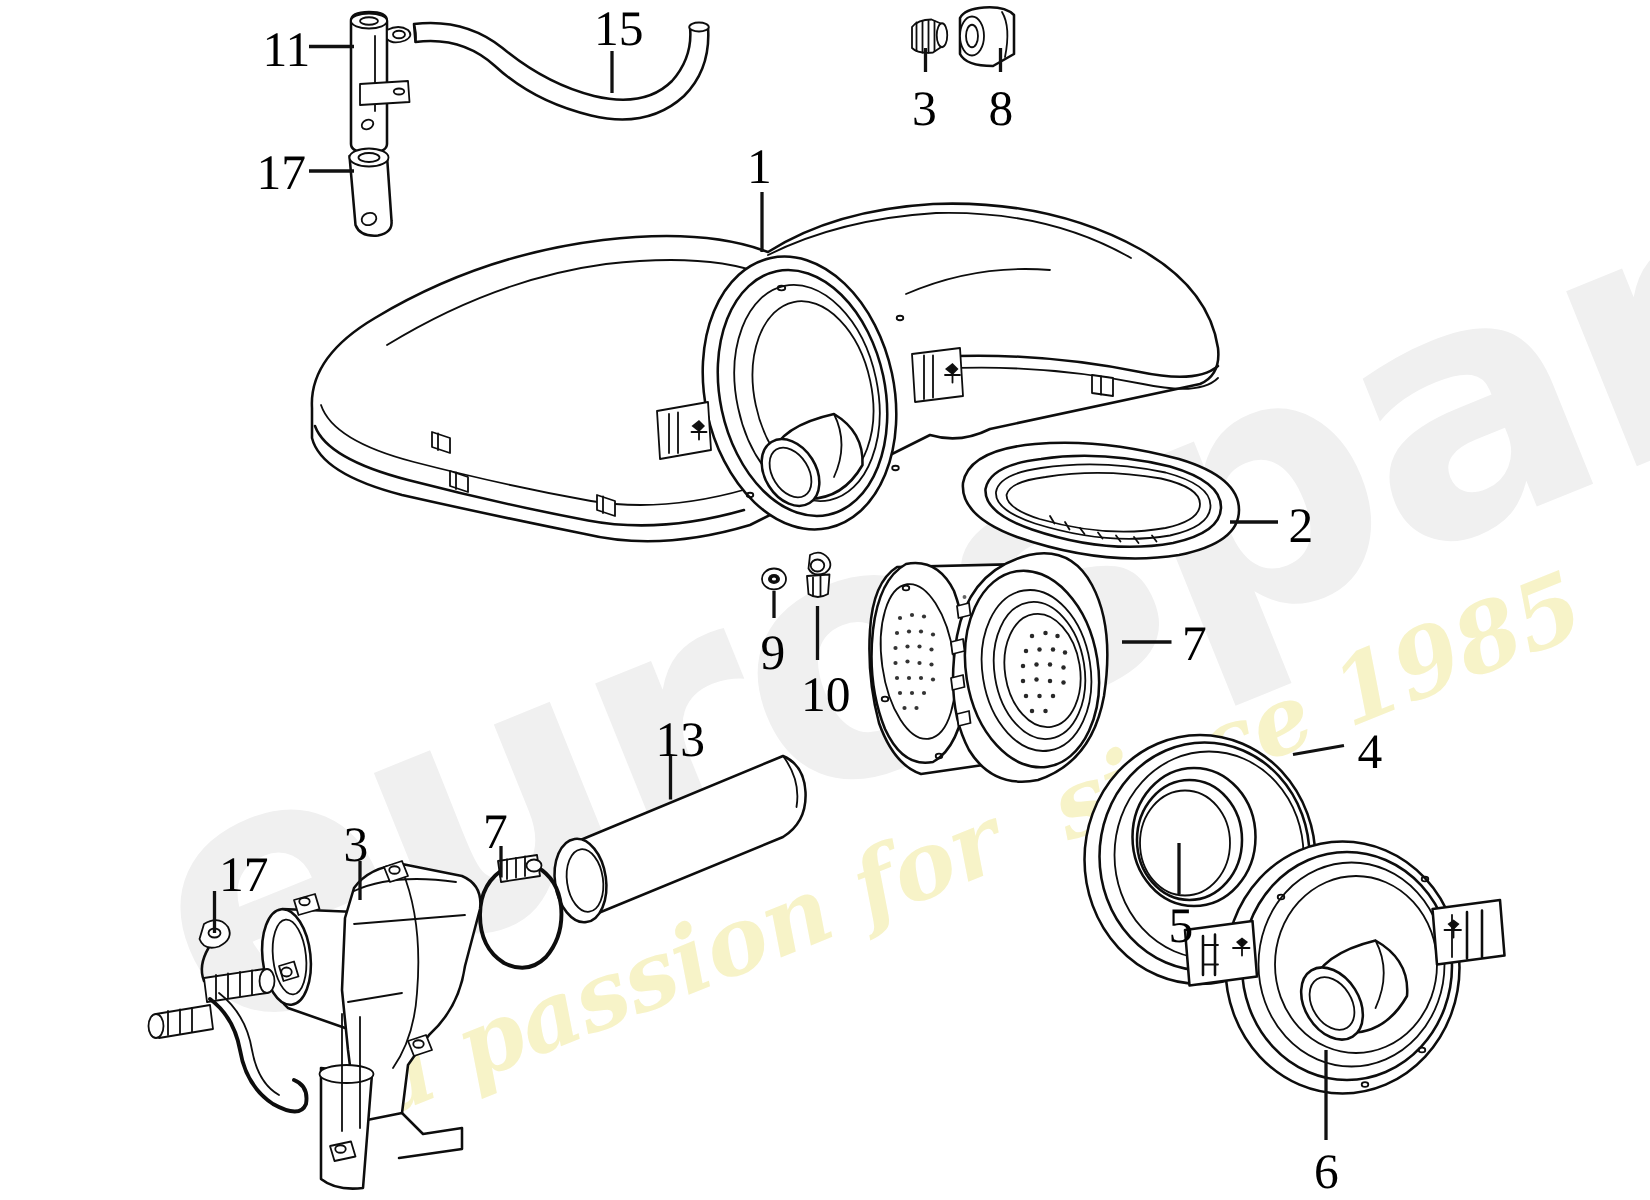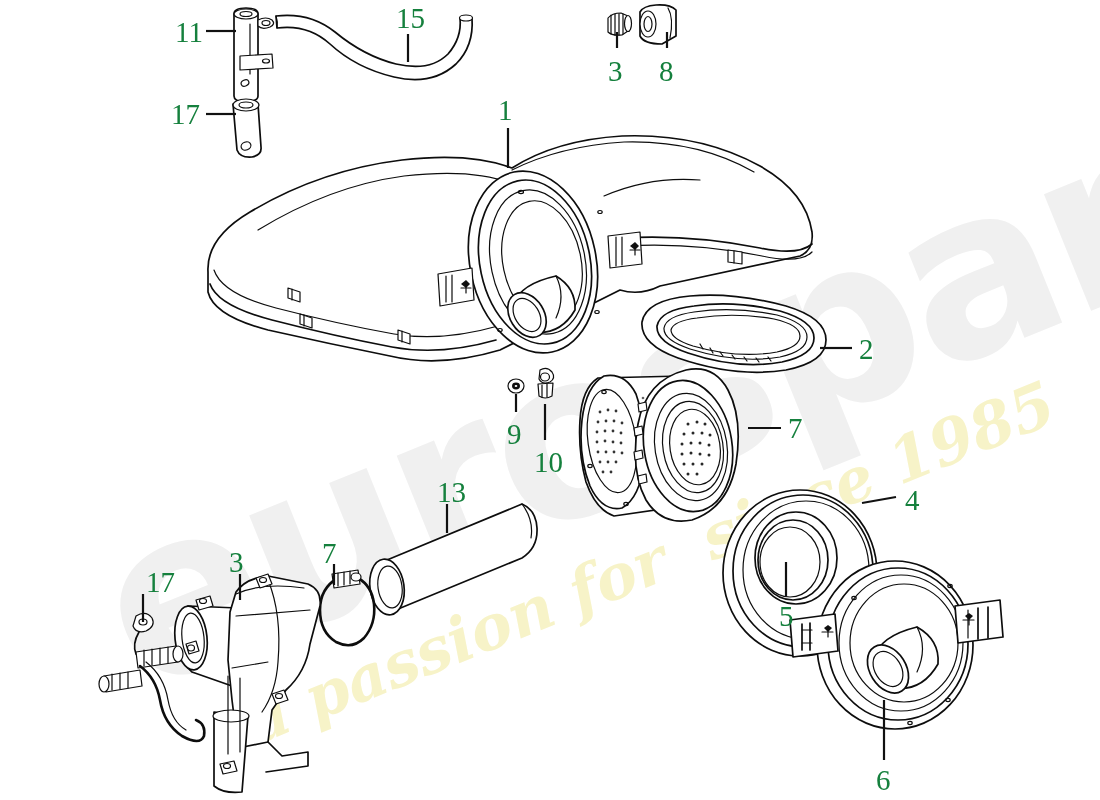--- a/index.html
+++ b/index.html
@@ -54,22 +54,22 @@
   .ln { fill: none; stroke: #0d0d0d; stroke-width: 1.7; stroke-linecap: round; stroke-linejoin: round; }
   .ln-t { fill: none; stroke: #0d0d0d; stroke-width: 1.2; stroke-linecap: round; stroke-linejoin: round; }
   .ln-h { fill: none; stroke: #0d0d0d; stroke-width: 2.6; stroke-linecap: round; stroke-linejoin: round; }
   .fillw { fill: #ffffff; stroke: #0d0d0d; stroke-width: 1.7; stroke-linejoin: round; }
   .fillw-t { fill: #ffffff; stroke: #0d0d0d; stroke-width: 1.2; stroke-linejoin: round; }
   .fillk { fill: #111111; stroke: none; }
   .leader { fill: none; stroke: #111111; stroke-width: 2.2; stroke-linecap: butt; }
   .lbl {
     position: absolute;
     font-family: "Liberation Serif", serif;
-    font-size: 29px;
-    color: #15803d;
+    font-size: 33px;
+    color: #000000;
     line-height: 1;
     white-space: nowrap;
     user-select: none;
   }
 </style>
 </head>
 <body>
 
 <div id="page">
 

